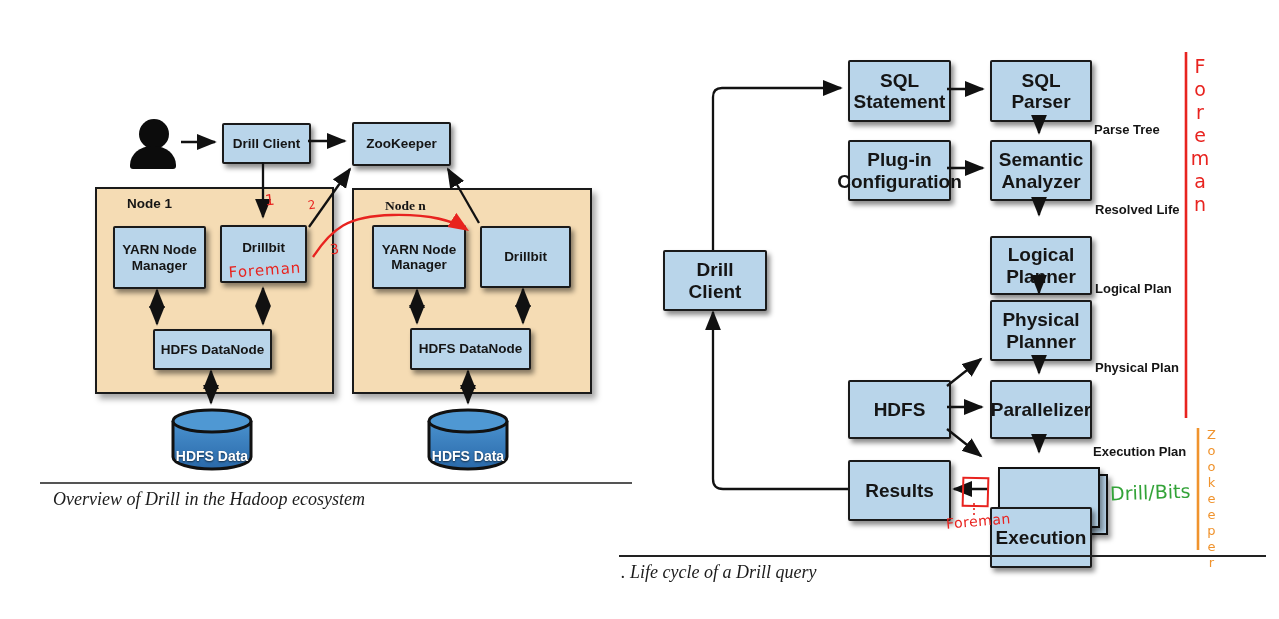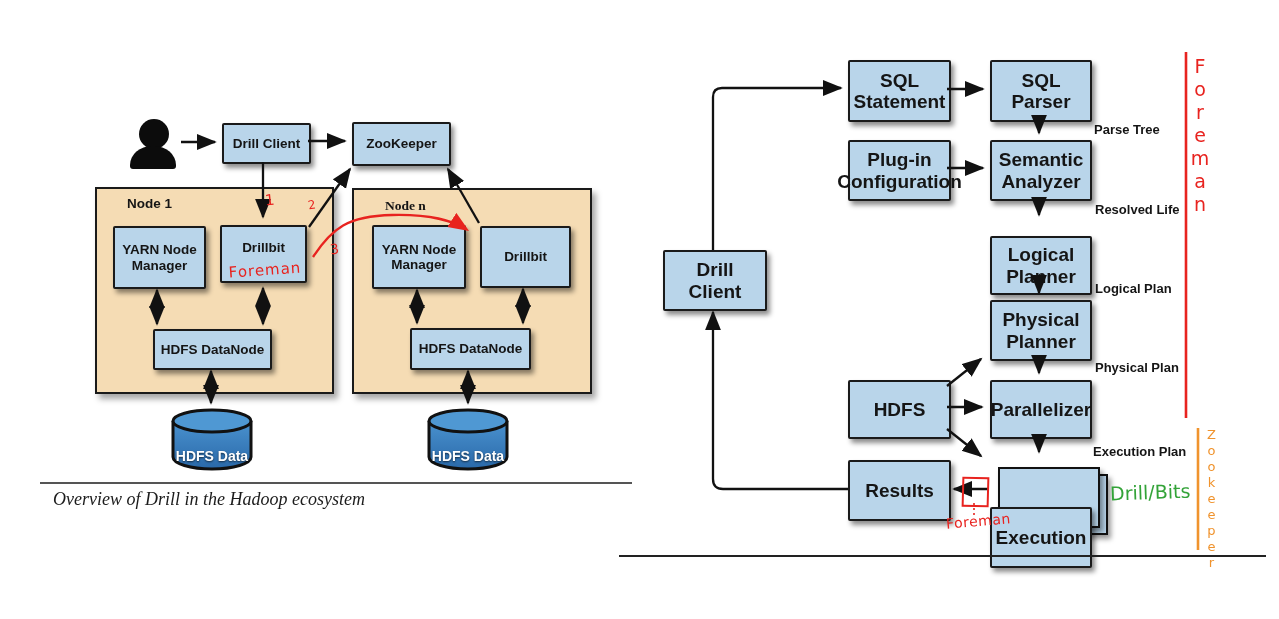--- a/index.html
+++ b/index.html
@@ -114,20 +114,21 @@
   <div class="box f2box" style="left:990px;top:380px;width:98px;height:55px;">Parallelizer</div>
   <div class="box f2box" style="left:848px;top:460px;width:99px;height:57px;">Results</div>
   <div class="box f2box" style="left:990px;top:460px;width:98px;height:57px;margin-top:47px;">Execution</div>
 
   <div class="flow-label" style="left:1094px;top:122px;">Parse Tree</div>
   <div class="flow-label" style="left:1095px;top:202px;">Resolved Life</div>
   <div class="flow-label" style="left:1095px;top:281px;">Logical Plan</div>
   <div class="flow-label" style="left:1095px;top:360px;text-align:right;">Physical Plan</div>
   <div class="flow-label" style="left:1093px;top:444px;">Execution Plan</div>
 
+  <div class="caption" style="left:621px;top:562px;">. Life cycle of a Drill query</div>
 
   <div class="hand vtext" style="left:1190px;top:55px;font-size:19px;font-weight:500;">Foreman</div>
   <div class="hand vtext hand-orange" style="left:1205px;top:427px;font-size:13px;">Zookeeper</div>
   <div class="hand hand-green" style="left:1110px;top:481px;font-size:19px;transform:rotate(-2deg);">Drill/Bits</div>
   <div class="sketch-rect" style="left:962px;top:477px;width:23px;height:26px;"></div>
   <div class="hand" style="left:946px;top:513px;font-size:14px;letter-spacing:0.5px;transform:rotate(-5deg);">Foreman</div>
 
   <svg class="connectors" width="1279" height="619" viewBox="0 0 1279 619">
     <defs>
       <marker id="ab" markerWidth="10" markerHeight="8" refX="8" refY="3.5" orient="auto-start-reverse">

